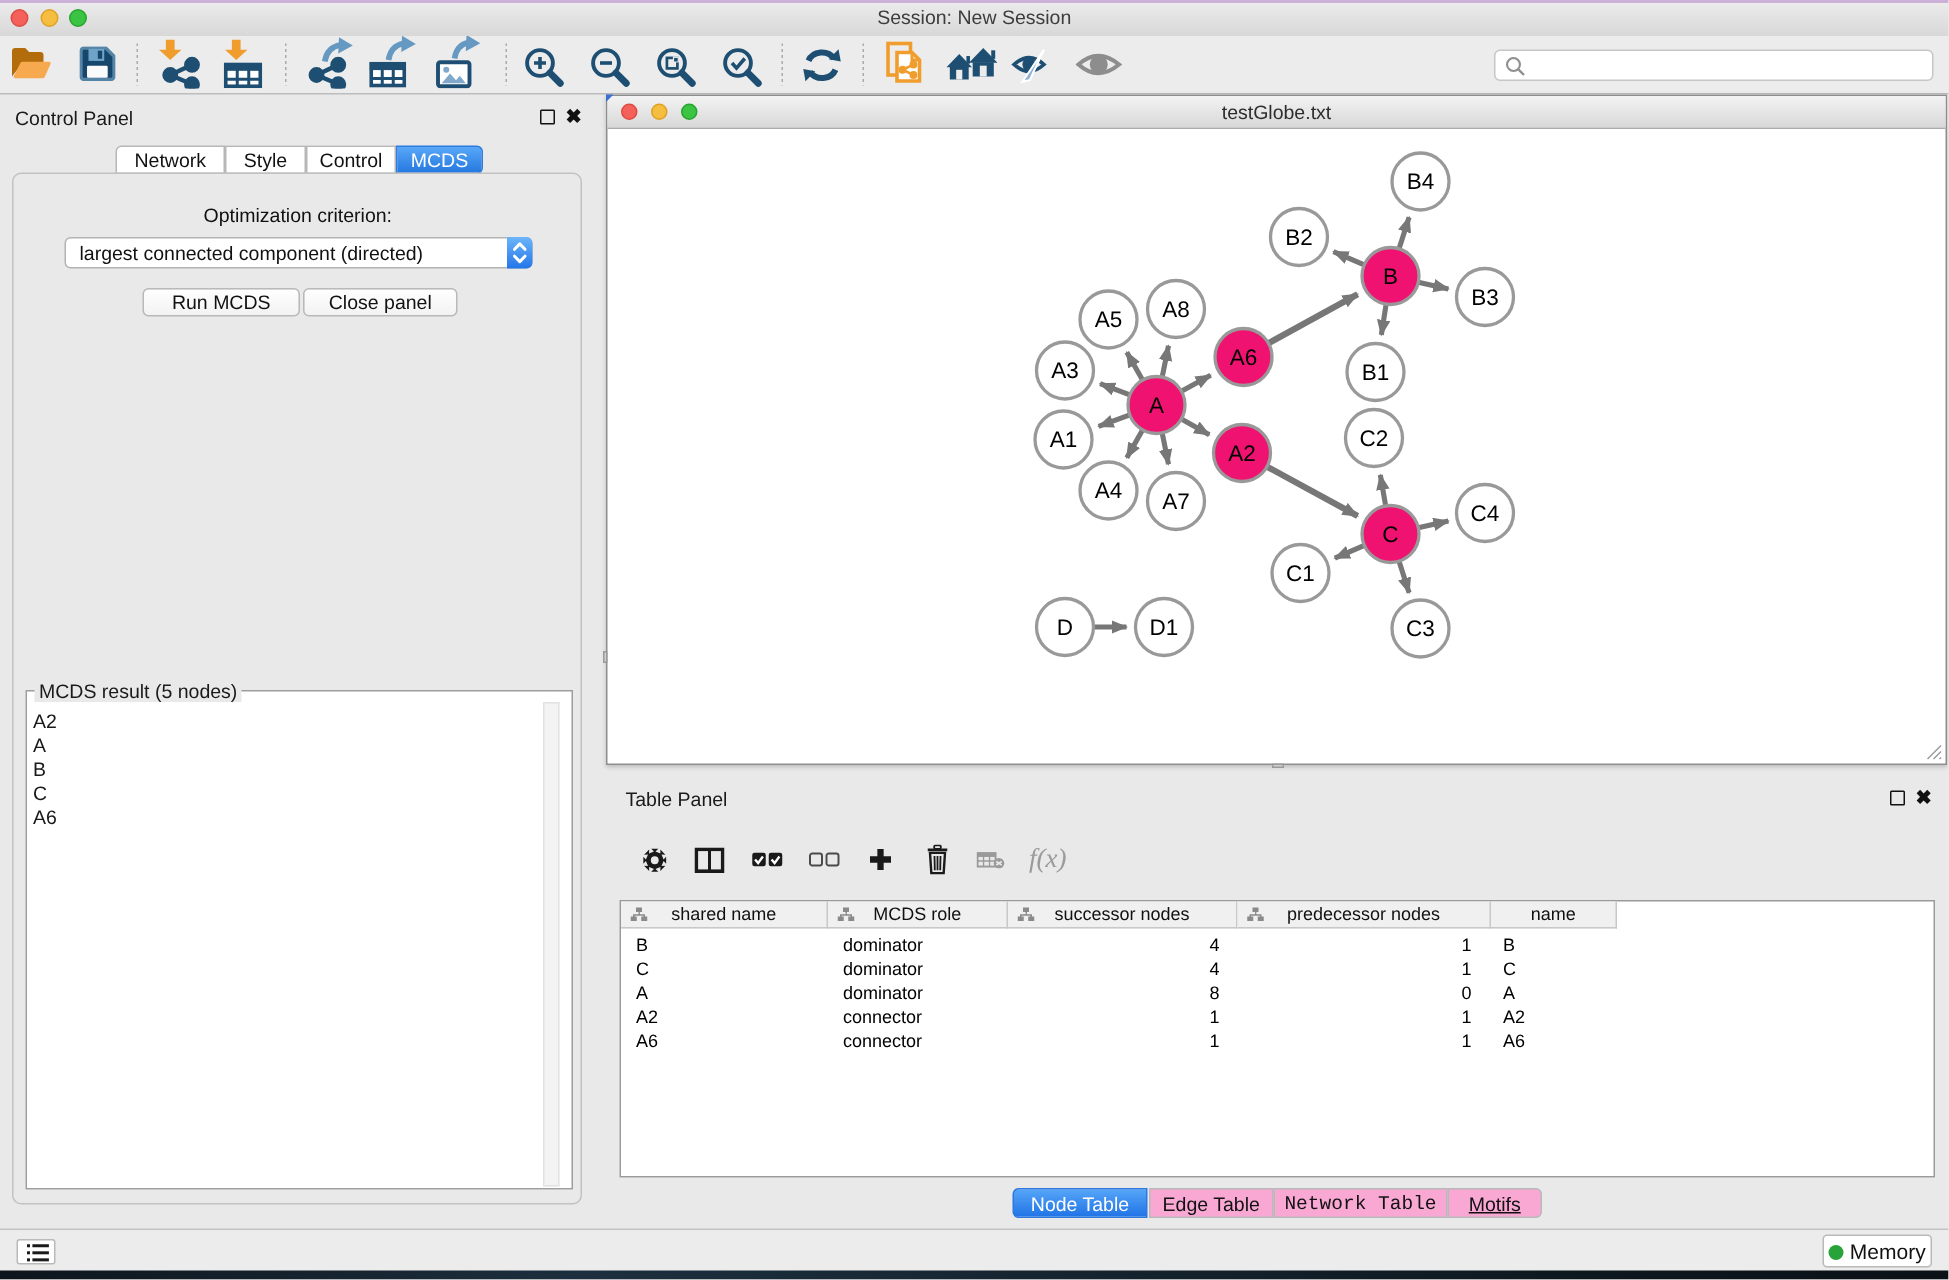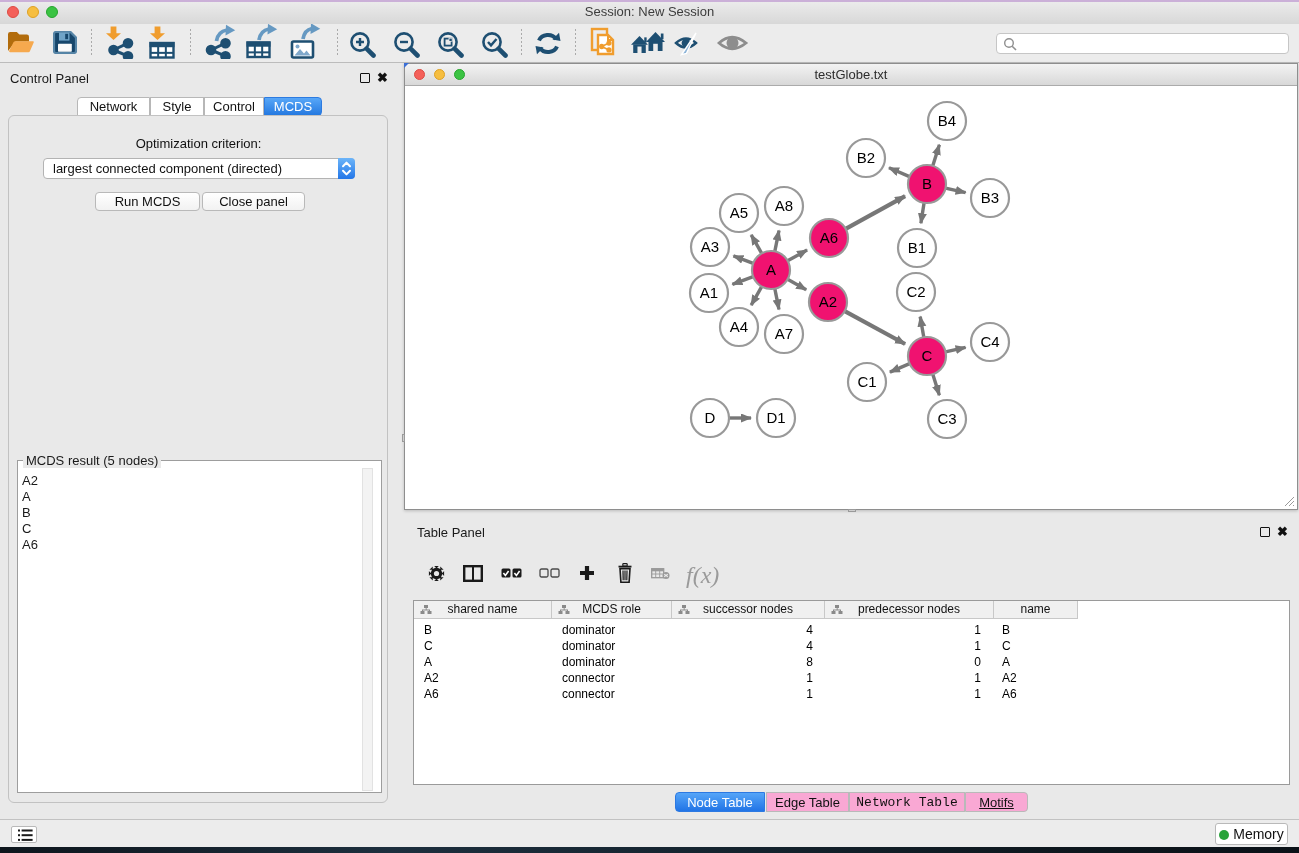--- a/index.html
+++ b/index.html
@@ -356,21 +356,21 @@
       <rect x="0.7" y="1.7" width="12" height="9" fill="none" stroke="#9a9a9a" stroke-width="1.3"></rect>
       <rect x="0.7" y="1.7" width="12" height="2.6" fill="#9a9a9a"></rect>
       <g stroke="#9a9a9a" stroke-width="0.9">
         <line x1="4.7" y1="2" x2="4.7" y2="10.7"></line>
         <line x1="8.7" y1="2" x2="8.7" y2="10.7"></line>
         <line x1="1" y1="7" x2="12.7" y2="7"></line>
       </g>
       <circle cx="15" cy="8.5" r="3.5" fill="#9a9a9a"></circle>
       <path d="M13.2,7.3 l3.6,2.4 M16.8,7.3 l-3.6,2.4" stroke="#e9e9e9" stroke-width="1.1"></path>
     </svg>
-<div class="abs" style="left:686px;top:562px;font-family:'Liberation Serif',serif;font-style:italic;font-size:24px;color:#9a9a9a;">f(x)</div>
+<div class="abs" style="left:686px;top:562px;font-family:'Liberation Serif',serif;font-style:italic;font-size:18px;color:#9a9a9a;">f(x)</div>
   </div>
 <div class="abs" id="datatable">
   <div class="th" style="left:0px;width:138px;"><svg style="position:absolute;left:6px;top:3px;" width="12" height="12" viewBox="0 0 12 12">
         <g fill="#8a8a8a">
           <rect x="4" y="1" width="4" height="3"></rect>
           <rect x="0.5" y="7" width="4" height="3"></rect>
           <rect x="7.5" y="7" width="4" height="3"></rect>
           <path d="M5.7,4 h0.9 v1.5 h-0.9z M2,5.5 h8 v1 h-8z M2,5.5 h1 v2 h-1z M9,5.5 h1 v2 h-1z"></path>
         </g>
       </svg>shared name</div>

